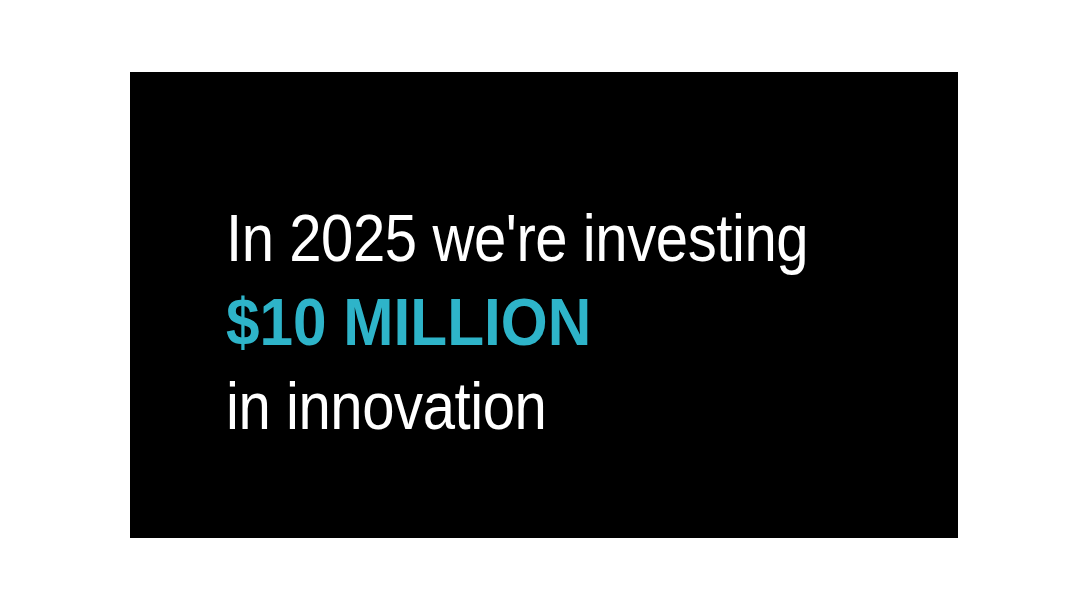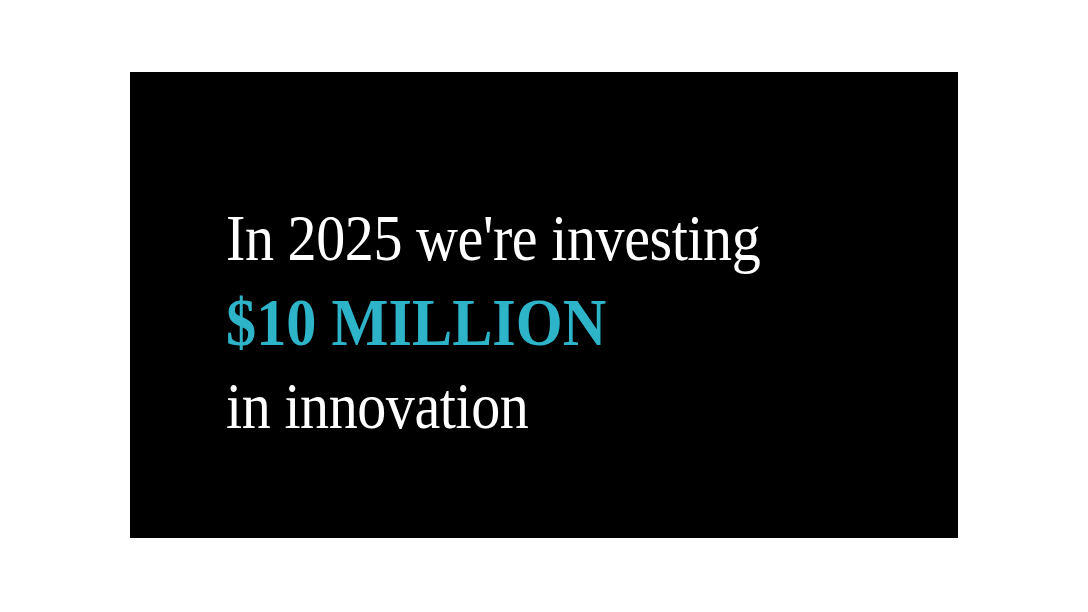--- a/index.html
+++ b/index.html
@@ -67,21 +67,21 @@
     font-size: 67px;
     font-weight: 700;
     letter-spacing: 0px;
     transform: scaleX(0.90);
     transform-origin: left center;
   }
 </style>
 </head>
 <body style="background: rgb(255, 255, 255);">
 
-<div id="stage" style="width: 1088px; height: 612px; background: rgb(255, 255, 255); font-family: Liberation Serif, serif;">
+<div id="stage" style="width: 1088px; height: 612px; background: rgb(255, 255, 255);">
 
   <div id="panel" style="left: 130px; top: 72px; width: 828px; height: 466px; background: rgb(0, 0, 0);">
 
     <div id="headline">
 
       <span class="line line-plain" style="color: rgb(255, 255, 255);">In 2025 we're investing</span>
 
       <span class="line line-highlight" style="color: rgb(46, 180, 201);">$10 MILLION</span>
 
       <span class="line line-plain" style="color: rgb(255, 255, 255);">in innovation</span>

